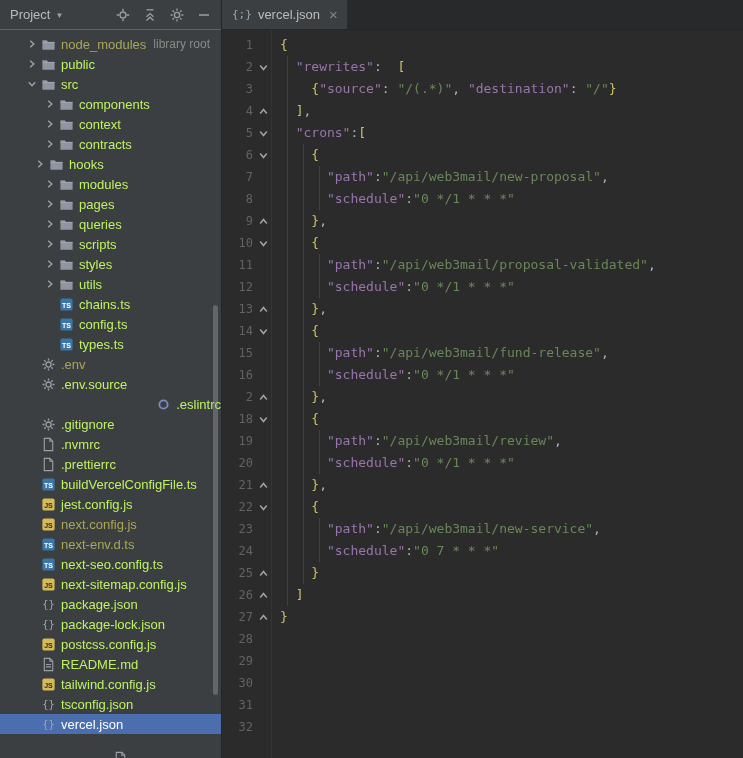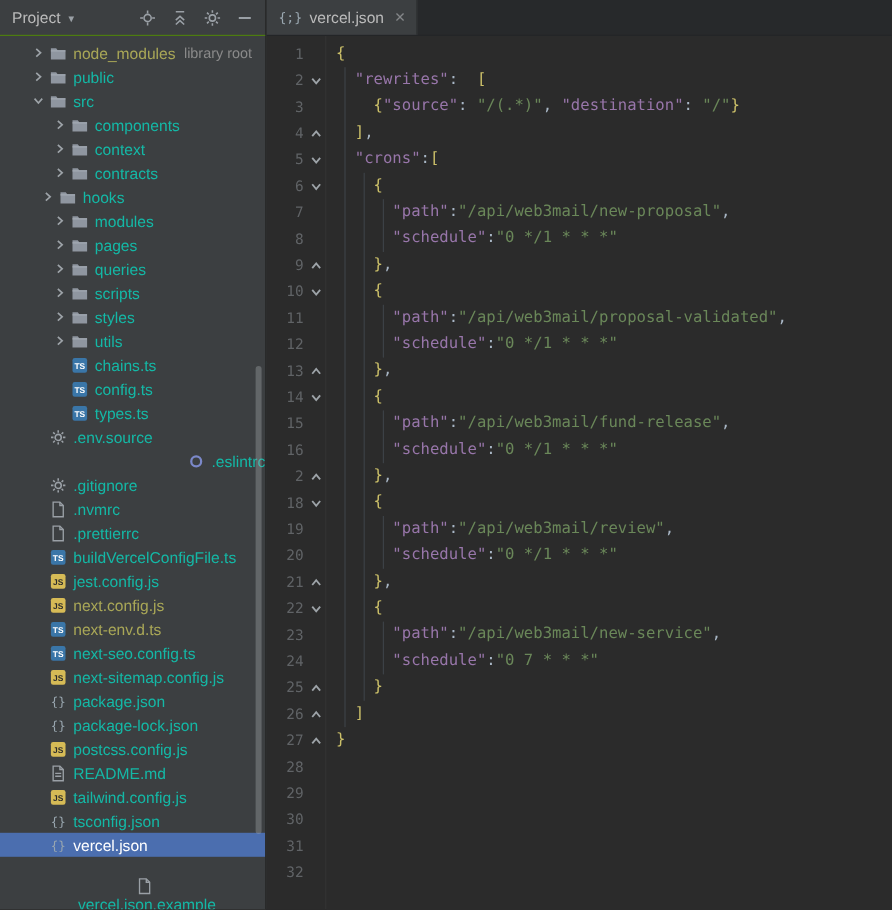--- a/index.html
+++ b/index.html
@@ -15,21 +15,21 @@
   .panel-title{display:flex;align-items:center;gap:5px;color:#bbbbbb;font-size:13px;cursor:pointer}
   .caret{font-size:8px;color:#9aa0a6;padding-top:2px}
   .toolbar-icons{margin-left:auto;display:flex;align-items:center;gap:9px}
   .tbi{width:18px;height:18px;display:flex;align-items:center;justify-content:center;cursor:pointer}
   .tree{flex:1;overflow:hidden;position:relative;padding-top:4px;font-size:13px}
   .tree-row{height:20px;display:flex;align-items:center;white-space:nowrap;cursor:pointer}
   .tree-row.selected{background:var(--c-sel,#4b6eaf)}
   .arrow{width:16px;height:16px;flex:none;display:flex;align-items:center;justify-content:center}
   .ficon-wrap{width:16px;height:16px;flex:none;margin-right:5px;display:flex;align-items:center;justify-content:center}
   .ic{width:15px;height:15px;display:block}
-  .tlabel{color:#14b8a6}
+  .tlabel{color:#bef264}
   .tlabel.olive{color:var(--c-olive,#a9a757)}
   .tree-row.selected .tlabel{color:#ffffff}
   .tsuffix{color:#8a8a8a;margin-left:7px;font-size:12px}
   .panel-scrollbar{position:absolute;right:3px;top:305px;width:5px;height:390px;
     background:rgba(169,174,179,.35);border-radius:3px;z-index:5}
 
   
   .editor{flex:1;min-width:0;display:flex;flex-direction:column}
   .tab-bar{height:30px;flex:none;background:#27292b;display:flex;align-items:stretch;
     border-bottom:1px solid #232527}
@@ -307,20 +307,32 @@
         <div class="tree-row" style="padding-left: 24px;">
           <span class="arrow"></span>
           <span class="ficon-wrap">
             <svg class="ic" viewBox="0 0 16 16">
               <g stroke="#9aa0a6" fill="none" stroke-width="1.4">
                 <circle cx="8" cy="8" r="2.7"></circle>
                 <path d="M8 1.6v2.2M8 12.2v2.2M1.6 8h2.2M12.2 8h2.2M3.5 3.5L5 5M11 11l1.5 1.5M12.5 3.5L11 5M5 11l-1.5 1.5"></path>
               </g>
             </svg>
           </span>
+          <span class="tlabel olive">.env</span>
+        </div>
+        <div class="tree-row" style="padding-left: 24px;">
+          <span class="arrow"></span>
+          <span class="ficon-wrap">
+            <svg class="ic" viewBox="0 0 16 16">
+              <g stroke="#9aa0a6" fill="none" stroke-width="1.4">
+                <circle cx="8" cy="8" r="2.7"></circle>
+                <path d="M8 1.6v2.2M8 12.2v2.2M1.6 8h2.2M12.2 8h2.2M3.5 3.5L5 5M11 11l1.5 1.5M12.5 3.5L11 5M5 11l-1.5 1.5"></path>
+              </g>
+            </svg>
+          </span>
           <span class="tlabel">.env.source</span>
         </div>
         <div class="tree-row" style="padding-left: 24px; justify-content: flex-end;">
           <span class="arrow"></span>
           <span class="ficon-wrap">
             <svg class="ic" viewBox="0 0 16 16">
               <circle cx="8" cy="8" r="4.4" fill="none" stroke="#7b88c9" stroke-width="2"></circle>
             </svg>
           </span>
           <span class="tlabel">.eslintrc</span>

